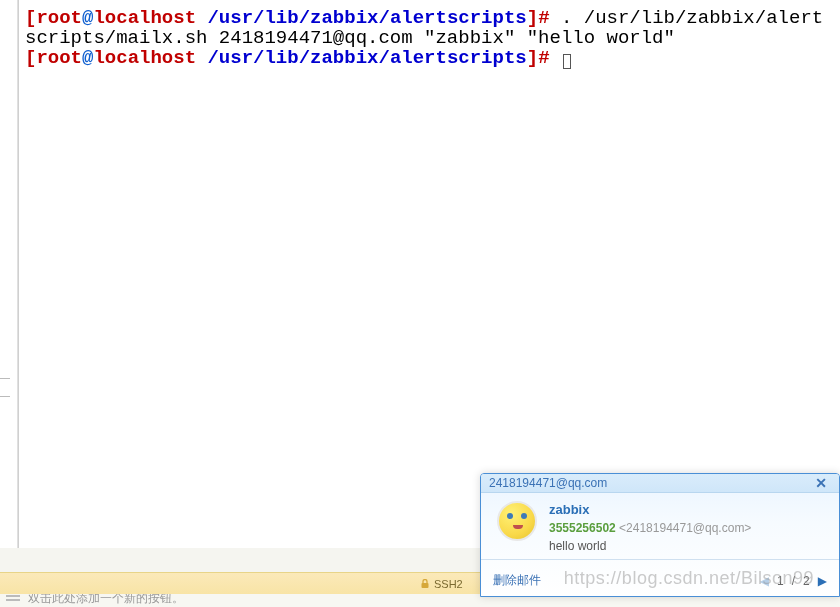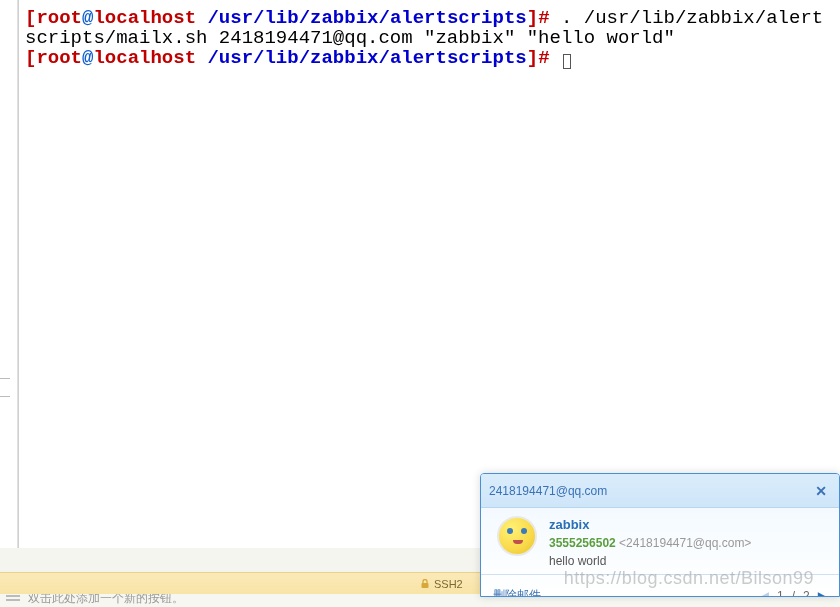--- a/index.html
+++ b/index.html
@@ -121,21 +121,21 @@
     height: 124px;
     border: 1px solid #4a8fd6;
     border-radius: 4px 4px 0 0;
     background: linear-gradient(#eaf4ff 0%, #f6fbff 40%, #fff 100%);
     box-shadow: 0 0 8px rgba(0,0,0,0.15);
     font-family: "Microsoft YaHei", sans-serif;
     font-size: 12px;
     overflow: hidden;
   }
   .notif-header {
-    height: 34px;
+    height: 19px;
     background: linear-gradient(#d9ecfb, #cfe6f9);
     border-bottom: 1px solid #b8d6ef;
     display: flex;
     align-items: center;
     padding: 0 8px;
     color: #3b72b5;
   }
   .notif-close {
     margin-left: auto;
     color: #3b72b5;

